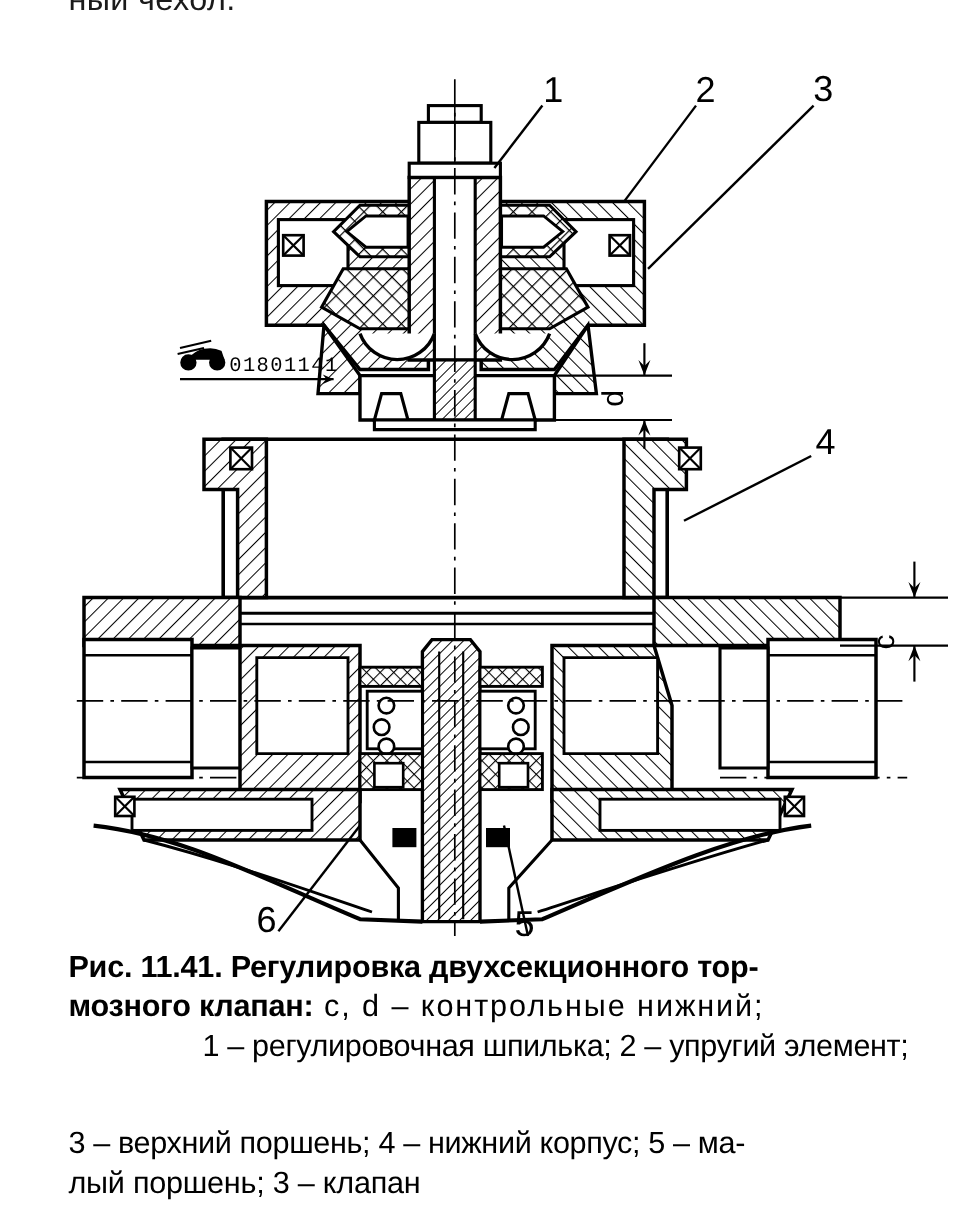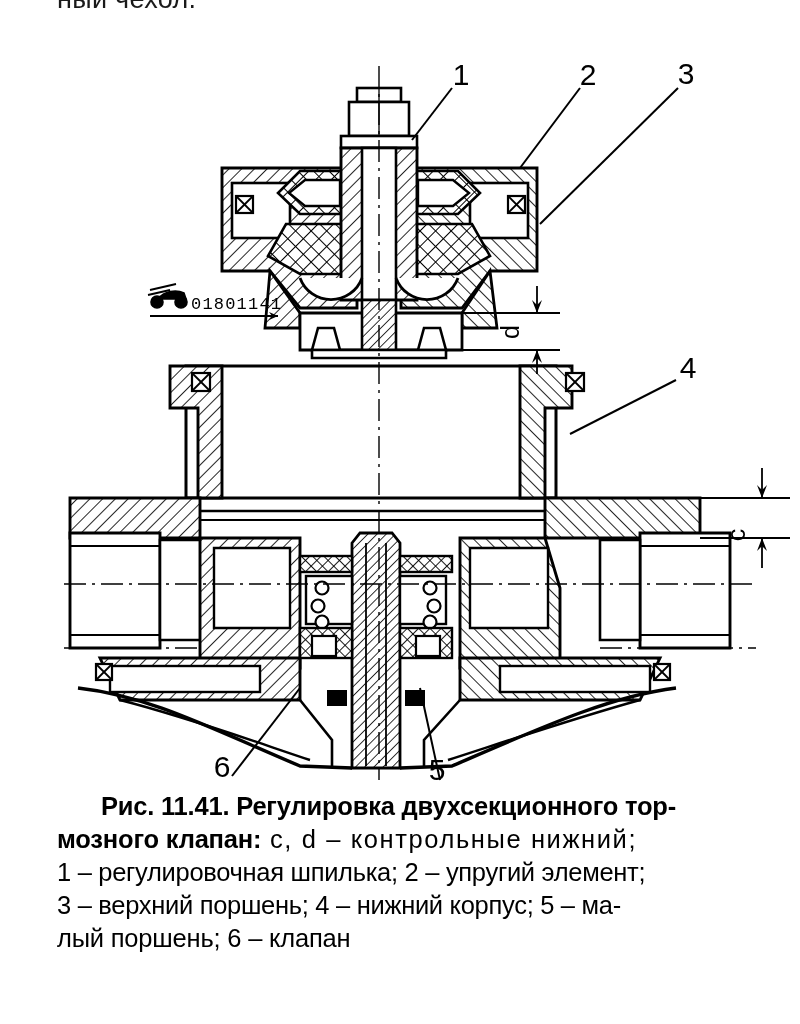--- a/index.html
+++ b/index.html
@@ -55,24 +55,24 @@
     font-size: 25.5px;
     line-height: 33px;
     color: #000000;
     font-family: "Liberation Sans", sans-serif;
   }
   #caption .cap-line { white-space: nowrap; }
   #caption .cap-bold {
     font-weight: bold;
     letter-spacing: -0.2px;
   }
-  .cap-l1 { letter-spacing: -0.1px; margin-left: 44px; }
+  .cap-l1 { letter-spacing: -0.1px; }
   .cap-l2 { letter-spacing: -0.1px; }
-  .cap-l3 { letter-spacing: -0.3px; }
-  .cap-l4 { letter-spacing: -0.3px; }
+  .cap-l3 { letter-spacing: -0.3px; text-align: right; }
+  .cap-l4 { letter-spacing: -0.3px; margin-top: 48px; }
   .cap-l5 { letter-spacing: -0.2px; }
   .sp-wide { letter-spacing: 1.6px; }
 </style>
 </head>
 <body>
 
 <div id="page">
 
   <div id="running-text">ный чехол.</div>
 
@@ -326,16 +326,16 @@
 
   <div id="caption">
     <div class="cap-line cap-l1">
       <span class="cap-bold">Рис. 11.41. Регулировка двухсекционного тор-</span>
     </div>
     <div class="cap-line cap-l2">
       <span class="cap-bold sp-wide">мозного клапан:</span><span class="sp-wide"> c, d – контрольные нижний;</span>
     </div>
     <div class="cap-line cap-l3">1 – регулировочная шпилька; 2 – упругий элемент;</div>
     <div class="cap-line cap-l4">3 – верхний поршень; 4 – нижний корпус; 5 – ма-</div>
-    <div class="cap-line cap-l5">лый поршень; 6 – клапан</div>
+    <div class="cap-line cap-l5">лый поршень; 3 – клапан</div>
   </div>
 
 </div>
 
 </body></html>

